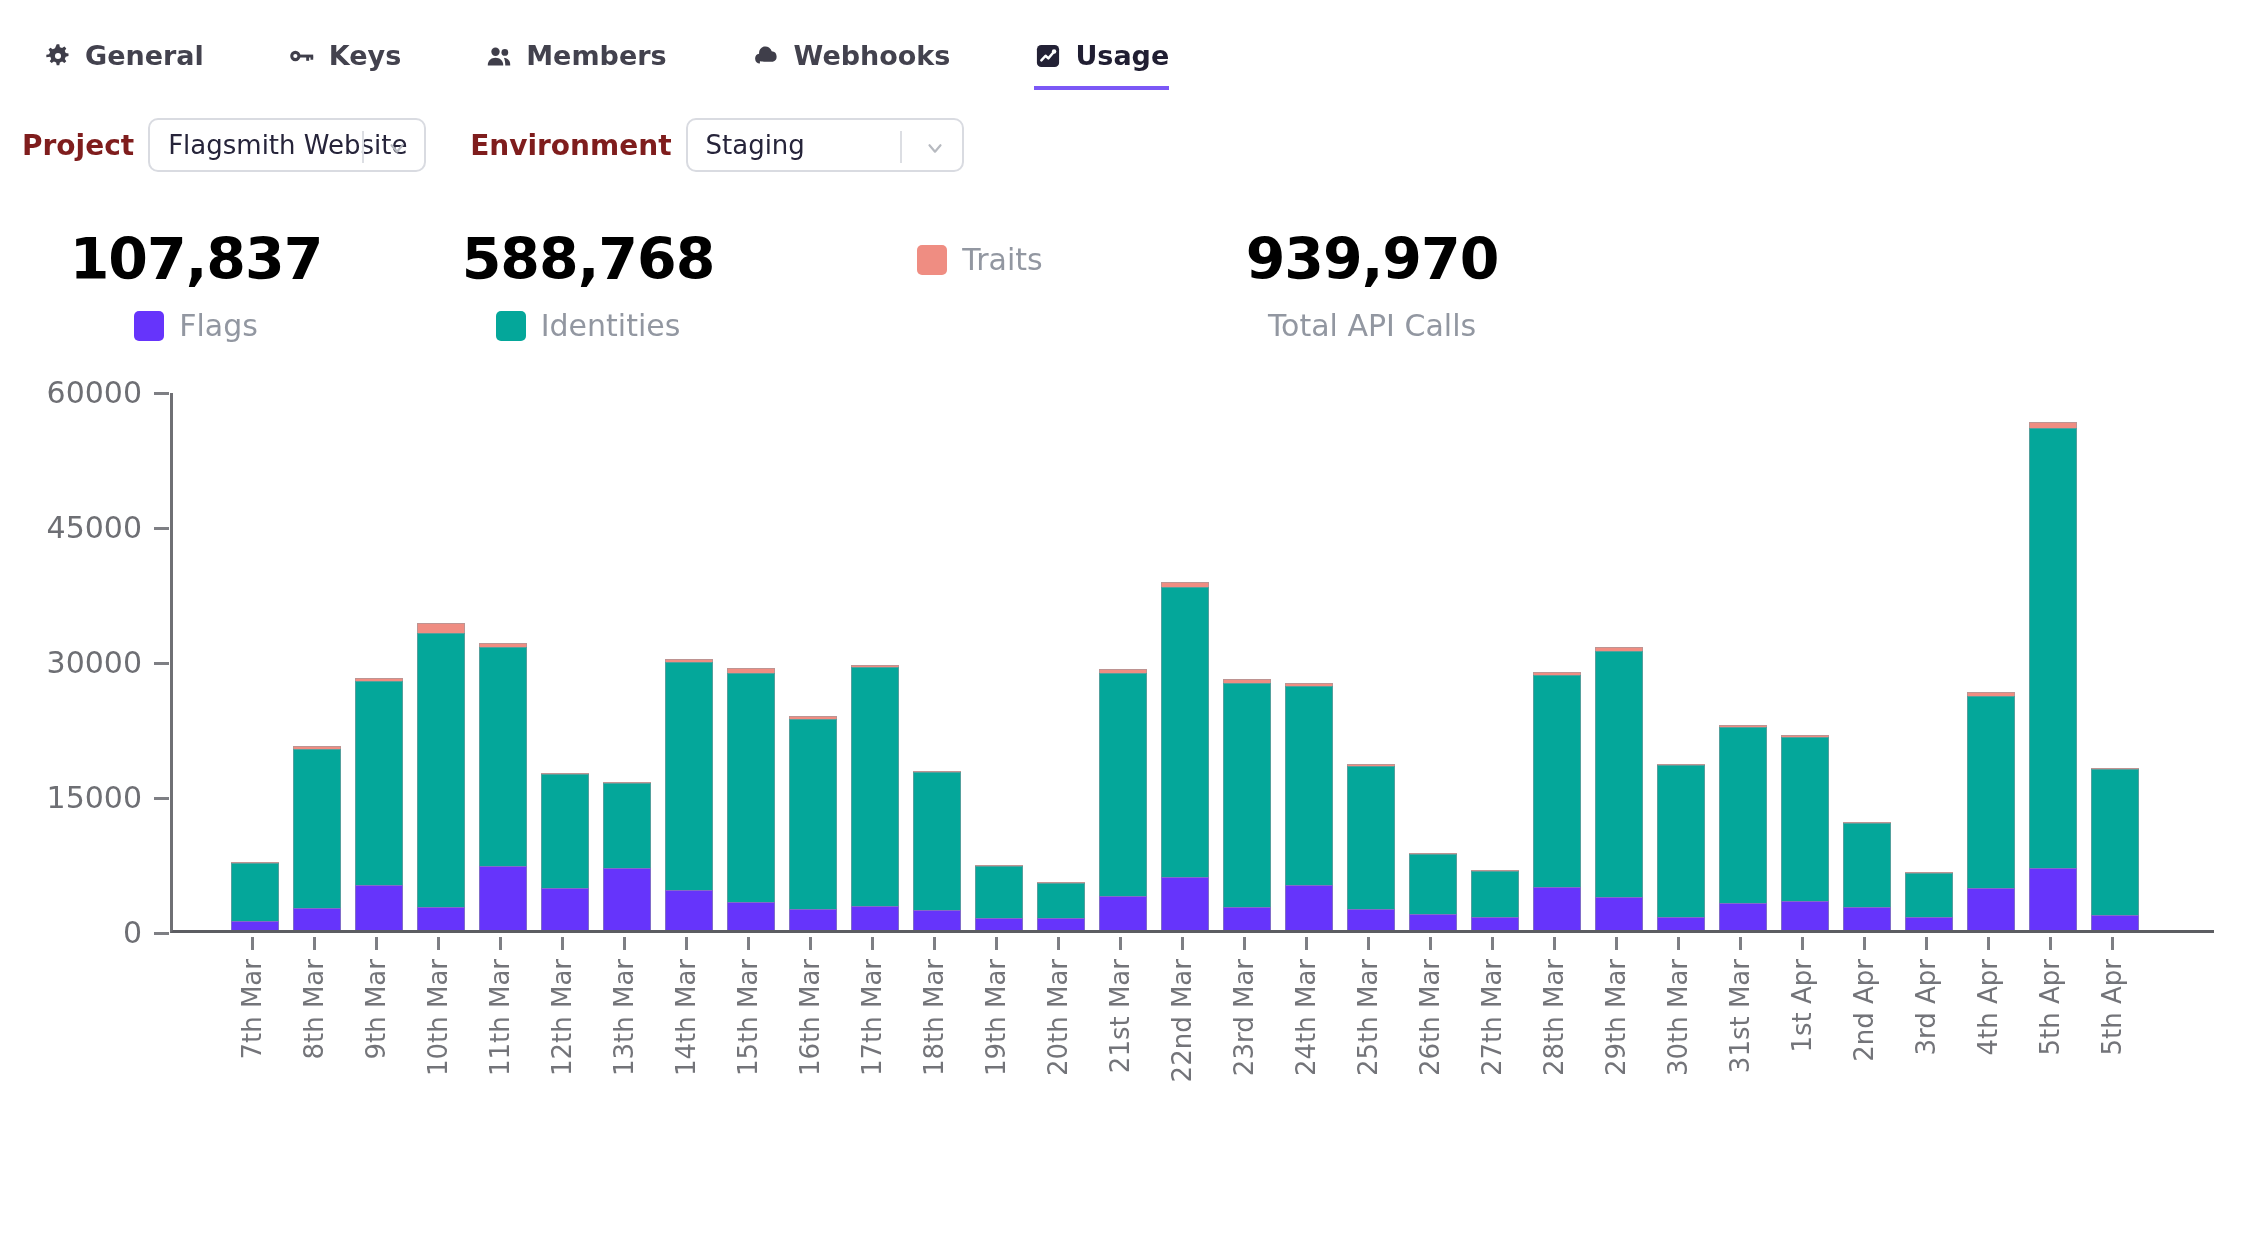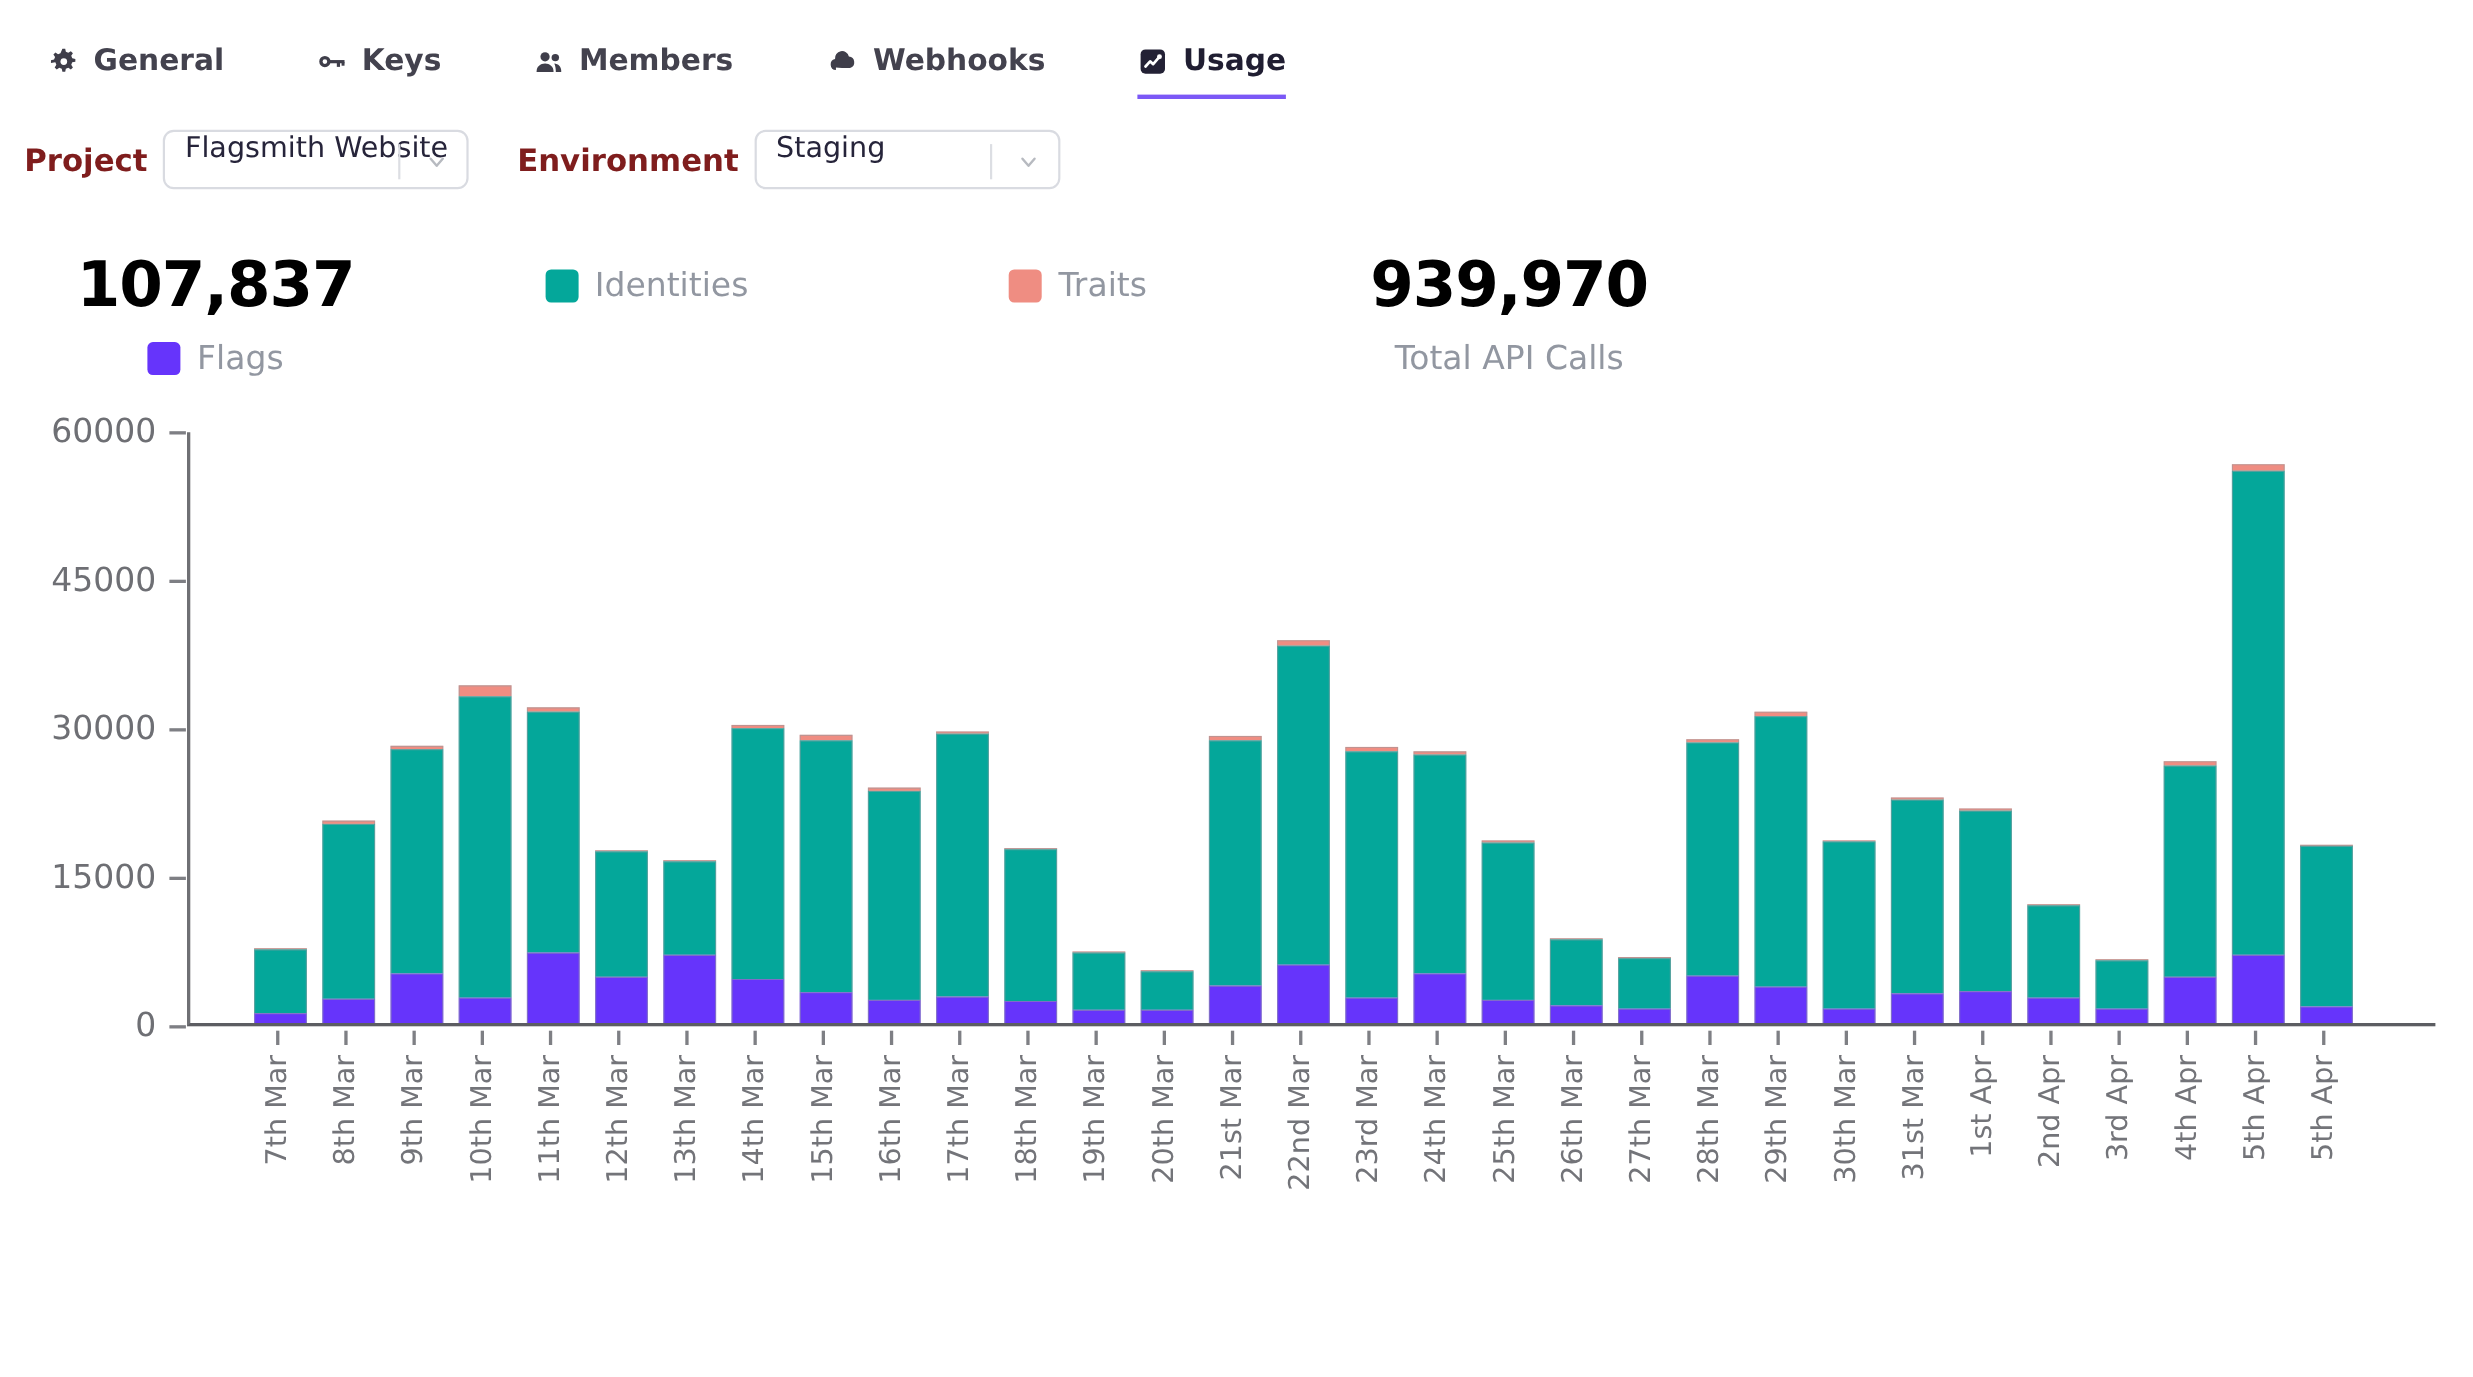--- a/index.html
+++ b/index.html
@@ -5,21 +5,21 @@
   html,body{margin:0;padding:0;background:#ffffff;width:2248px;height:1252px;overflow:hidden;
     font-family:"DejaVu Sans","Liberation Sans",sans-serif;}
   .tabs{display:flex;gap:84px;padding:16px 0 0 44px;align-items:flex-start;margin-top:24px;}
   .tab{display:flex;align-items:center;gap:13px;font-size:27px;font-weight:600;color:#43424e;
     padding-bottom:15px;cursor:pointer;}
   .tab svg{display:block;}
   .tab.active{color:#201e32;font-weight:700;border-bottom:4px solid #7b58f6;}
   .controls{display:flex;align-items:center;margin:28px 0 0 22px;gap:14px;}
   .ctl-label{font-size:28px;font-weight:700;color:#7f1d1d;}
   .select{width:278px;height:54px;border:2px solid #d9dbe1;border-radius:10px;display:flex;
-    align-items:flex-start;padding-left:18px;font-size:26px;color:#26243a;position:relative;
+    align-items:center;padding-left:18px;font-size:26px;color:#26243a;position:relative;
     box-sizing:border-box;background:#fff;cursor:pointer;}
   .select .divider{position:absolute;right:60px;top:11px;width:2px;height:32px;background:#dcdee3;}
   .select .chev{position:absolute;right:16px;top:15px;}
   .env-label{margin-left:30px;}
   .stats{display:flex;width:1568px;margin-top:54px;}
   .stat{flex:1;display:flex;flex-direction:column;align-items:center;}
   .stat-value{font-size:57px;font-weight:700;color:#000000;letter-spacing:-1px;}
   .stat-legend{margin-top:16px;display:flex;align-items:center;gap:15px;font-size:30px;color:#9297a1;}
   .swatch{width:30px;height:30px;border-radius:5px;}
   .chart{position:relative;margin-top:36px;height:770px;}
@@ -117,20 +117,21 @@
 
 <div class="stats">
   <div class="stat">
     <div class="stat-value">107,837</div>
     <div class="stat-legend">
       <span class="swatch" style="background:#6634fb"></span>
       <span>Flags</span>
     </div>
   </div>
   <div class="stat">
+    <div class="stat-value">588,768</div>
     <div class="stat-legend">
       <span class="swatch" style="background:#04a79a"></span>
       <span>Identities</span>
     </div>
   </div>
   <div class="stat">
     <div class="stat-legend">
       <span class="swatch" style="background:#ef8d82"></span>
       <span>Traits</span>
     </div>

